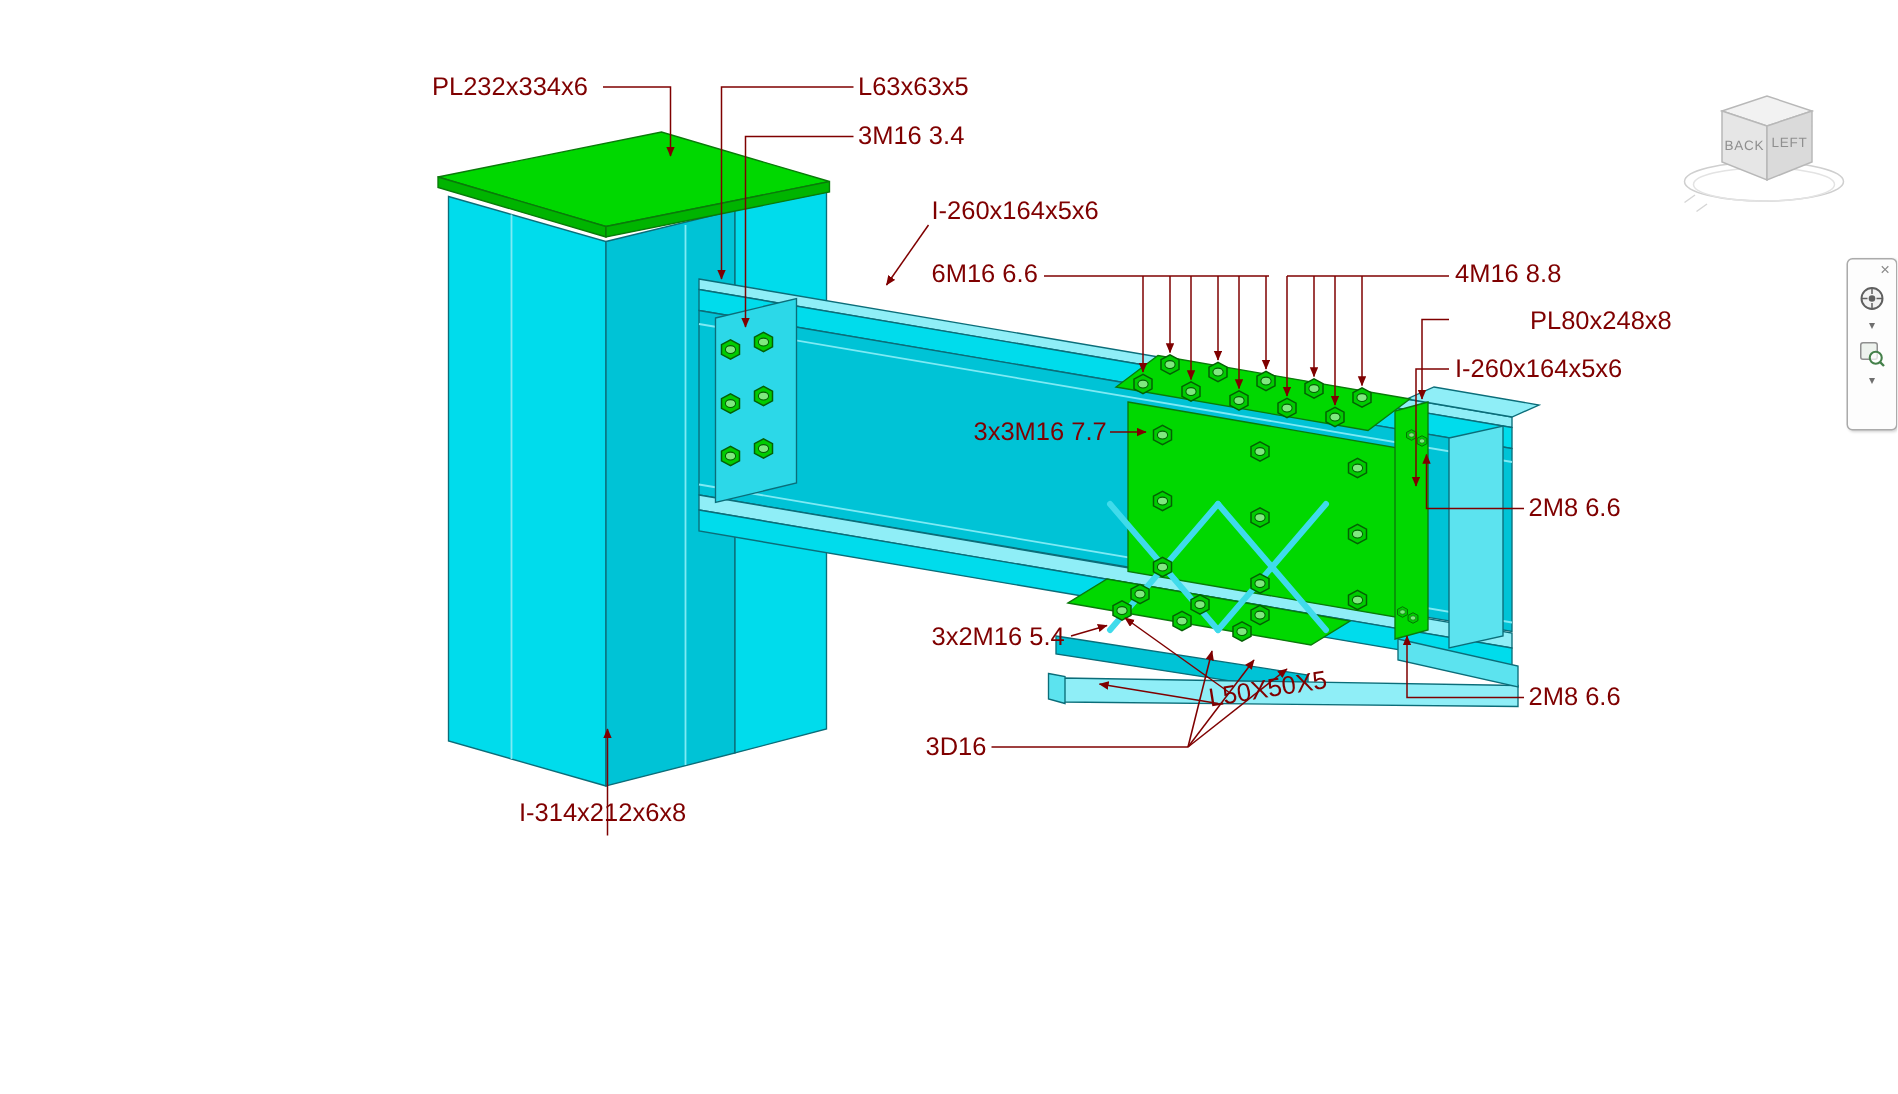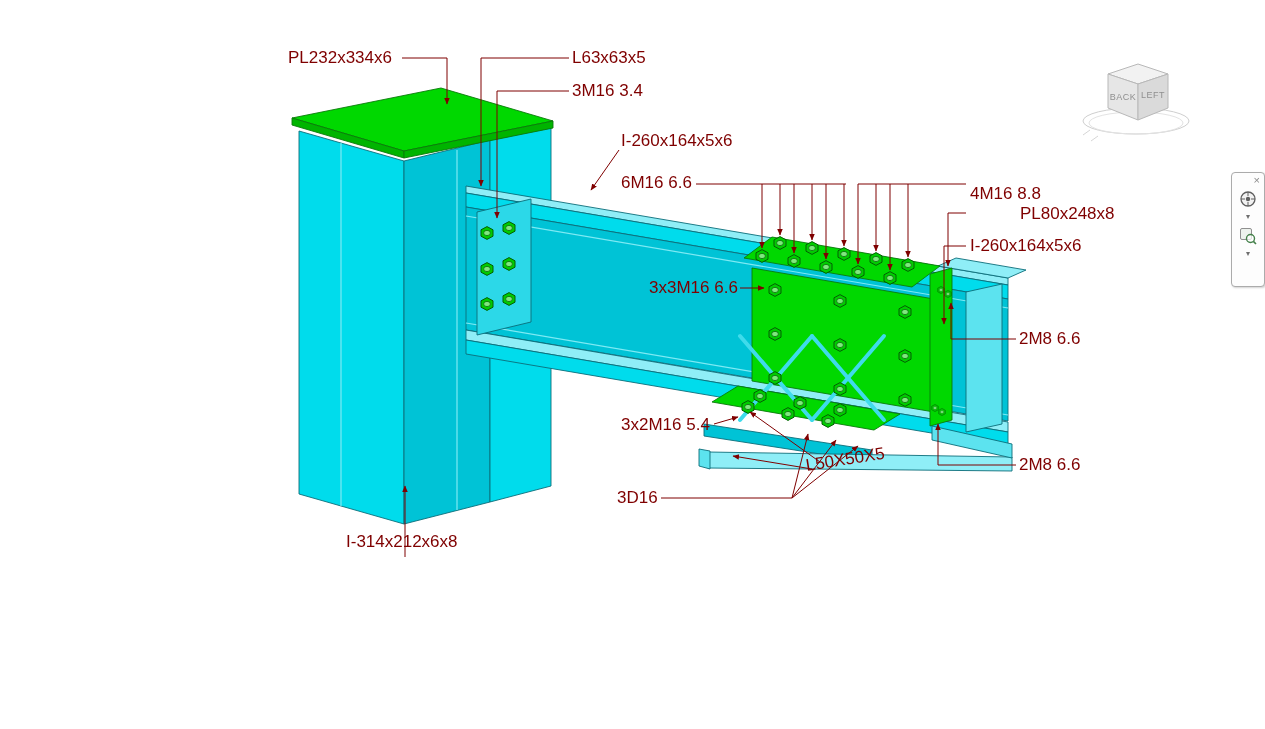--- a/index.html
+++ b/index.html
@@ -11,21 +11,21 @@
   .steelC{fill:#8feef7;stroke:#0b6d79;stroke-width:.9}
   .steelD{fill:#5ce3ef;stroke:#0b6d79;stroke-width:.9}
   .steelE{fill:#2cd8e8;stroke:#0b6d79;stroke-width:.9}
   .plate{fill:#00d800;stroke:#0a7a0a;stroke-width:.9}
   .plateDark{fill:#00b400;stroke:#0a7a0a;stroke-width:.9}
   .fillet{stroke:#7eeaf4;stroke-width:1.2;fill:none}
   .rod{stroke:#3fdbeb;stroke-width:4;stroke-linecap:round}
   .leader{stroke:#7f0000;stroke-width:1;fill:none}
   .ann{position:absolute;color:#7f0000;font-size:17px;line-height:19px;white-space:nowrap;}
   .rot{transform:rotate(-9deg);transform-origin:left center;}
-  #viewcube{position:absolute;left:1078px;top:46px;width:120px;height:100px;text-align:center;}
+  #viewcube{position:absolute;left:1118px;top:46px;width:120px;height:100px;text-align:center;}
   .vc-label{font-size:9px;fill:#8f8f8f;letter-spacing:.5px;text-anchor:middle;
             font-family:"Liberation Sans",sans-serif;}
   #navbar{position:absolute;left:1231px;top:172px;width:32px;height:113px;background:#fdfdfd;
           border:1px solid #ababab;border-radius:4px;box-shadow:1px 1px 2px rgba(0,0,0,.18);
           display:flex;flex-direction:column;align-items:center;}
   .nav-close{align-self:flex-end;font-size:11px;line-height:12px;color:#8a8a8a;padding:1px 4px 0 0;}
   .nav-btn{width:22px;height:22px;display:flex;align-items:center;justify-content:center;margin:2px 0 0;}
   .nav-caret{font-size:8px;line-height:9px;color:#6f6f6f;margin:2px 0 2px;}
 </style>
 </head>
@@ -191,24 +191,24 @@
       <path class="leader" marker-end="url(#arr)" d="M405,557 V486"></path>
     </g>
   </svg>
 
   <div>
     <div class="ann" style="left:288px;top:48px">PL232x334x6</div>
     <div class="ann" style="left:572px;top:48px">L63x63x5</div>
     <div class="ann" style="left:572px;top:81px">3M16 3.4</div>
     <div class="ann" style="left:621px;top:131px">I-260x164x5x6</div>
     <div class="ann" style="left:621px;top:173px">6M16 6.6</div>
-    <div class="ann" style="left:970px;top:184px">4M16 8.8</div>
+    <div class="ann" style="left:970px;top:173px">4M16 8.8</div>
     <div class="ann" style="left:1020px;top:204px">PL80x248x8</div>
     <div class="ann" style="left:970px;top:236px">I-260x164x5x6</div>
-    <div class="ann" style="left:649px;top:278px">3x3M16 6.6</div>
+    <div class="ann" style="left:649px;top:278px">3x3M16 7.7</div>
     <div class="ann" style="left:1019px;top:329px">2M8 6.6</div>
     <div class="ann" style="left:621px;top:415px">3x2M16 5.4</div>
     <div class="ann" style="left:1019px;top:455px">2M8 6.6</div>
     <div class="ann rot" style="left:806px;top:456px">L50X50X5</div>
     <div class="ann" style="left:617px;top:488px">3D16</div>
     <div class="ann" style="left:346px;top:532px">I-314x212x6x8</div>
   </div>
 
   <div id="viewcube">
     <svg width="120" height="100" viewBox="0 0 120 100">

